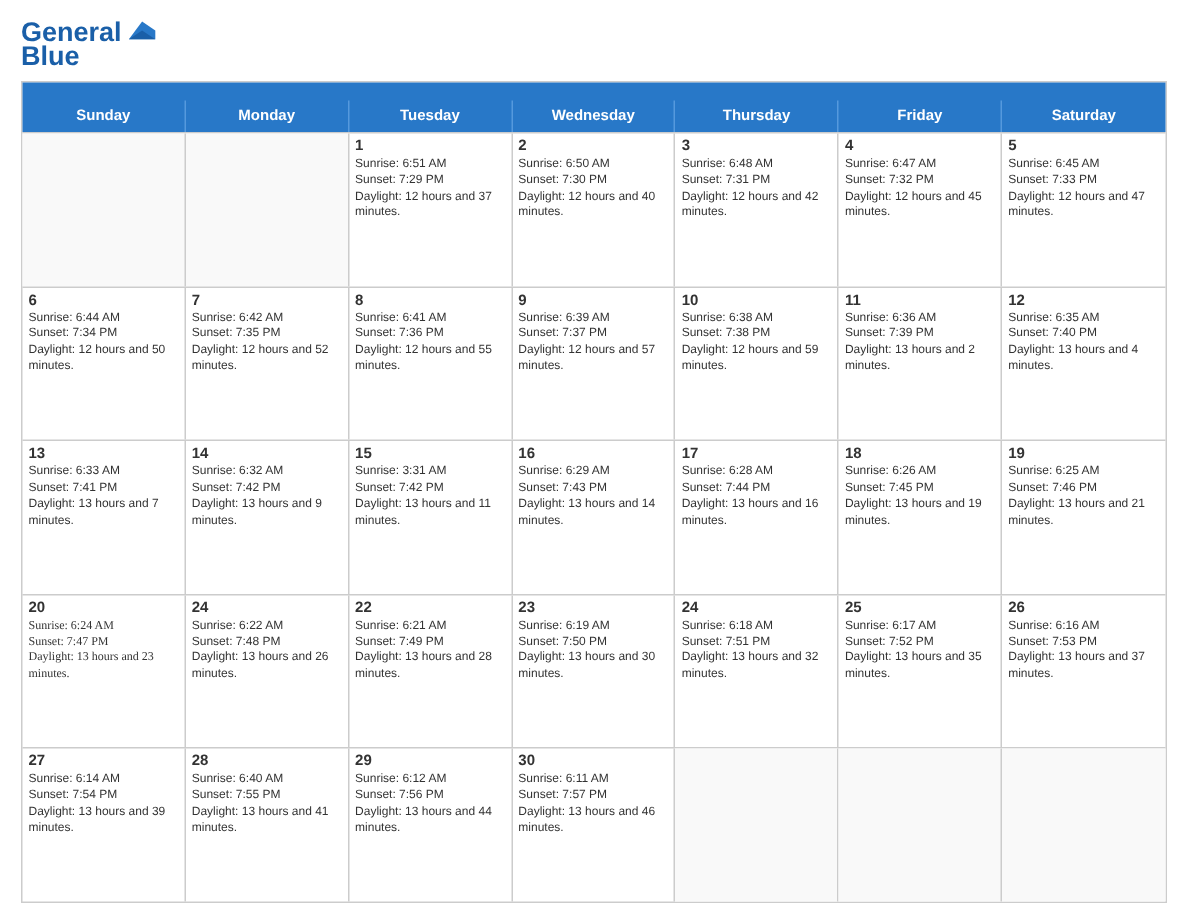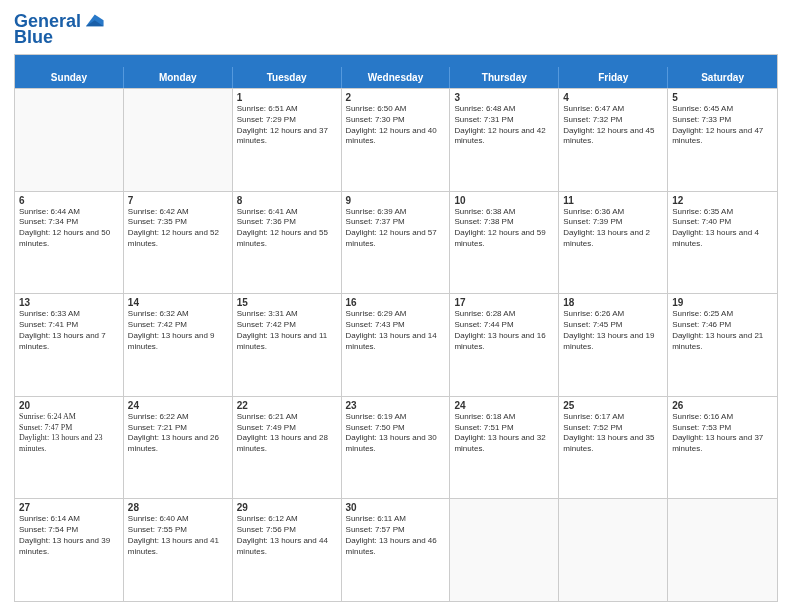--- a/index.html
+++ b/index.html
@@ -268,21 +268,21 @@
         <div class="cal-row">
           <div class="cal-cell">
             <div class="day-num">20</div>
             <div class="cell-info" style="white-space: pre-line; font-family: Liberation Serif, serif;">Sunrise: 6:24 AM
 Sunset: 7:47 PM
 Daylight: 13 hours and 23 minutes.</div>
           </div>
           <div class="cal-cell">
             <div class="day-num">24</div>
             <div class="cell-info" style="white-space: pre-line;">Sunrise: 6:22 AM
-Sunset: 7:21 PM
+Sunset: 7:48 PM
 Daylight: 13 hours and 26 minutes.</div>
           </div>
           <div class="cal-cell">
             <div class="day-num">22</div>
             <div class="cell-info" style="white-space: pre-line;">Sunrise: 6:21 AM
 Sunset: 7:49 PM
 Daylight: 13 hours and 28 minutes.</div>
           </div>
           <div class="cal-cell">
             <div class="day-num">23</div>

